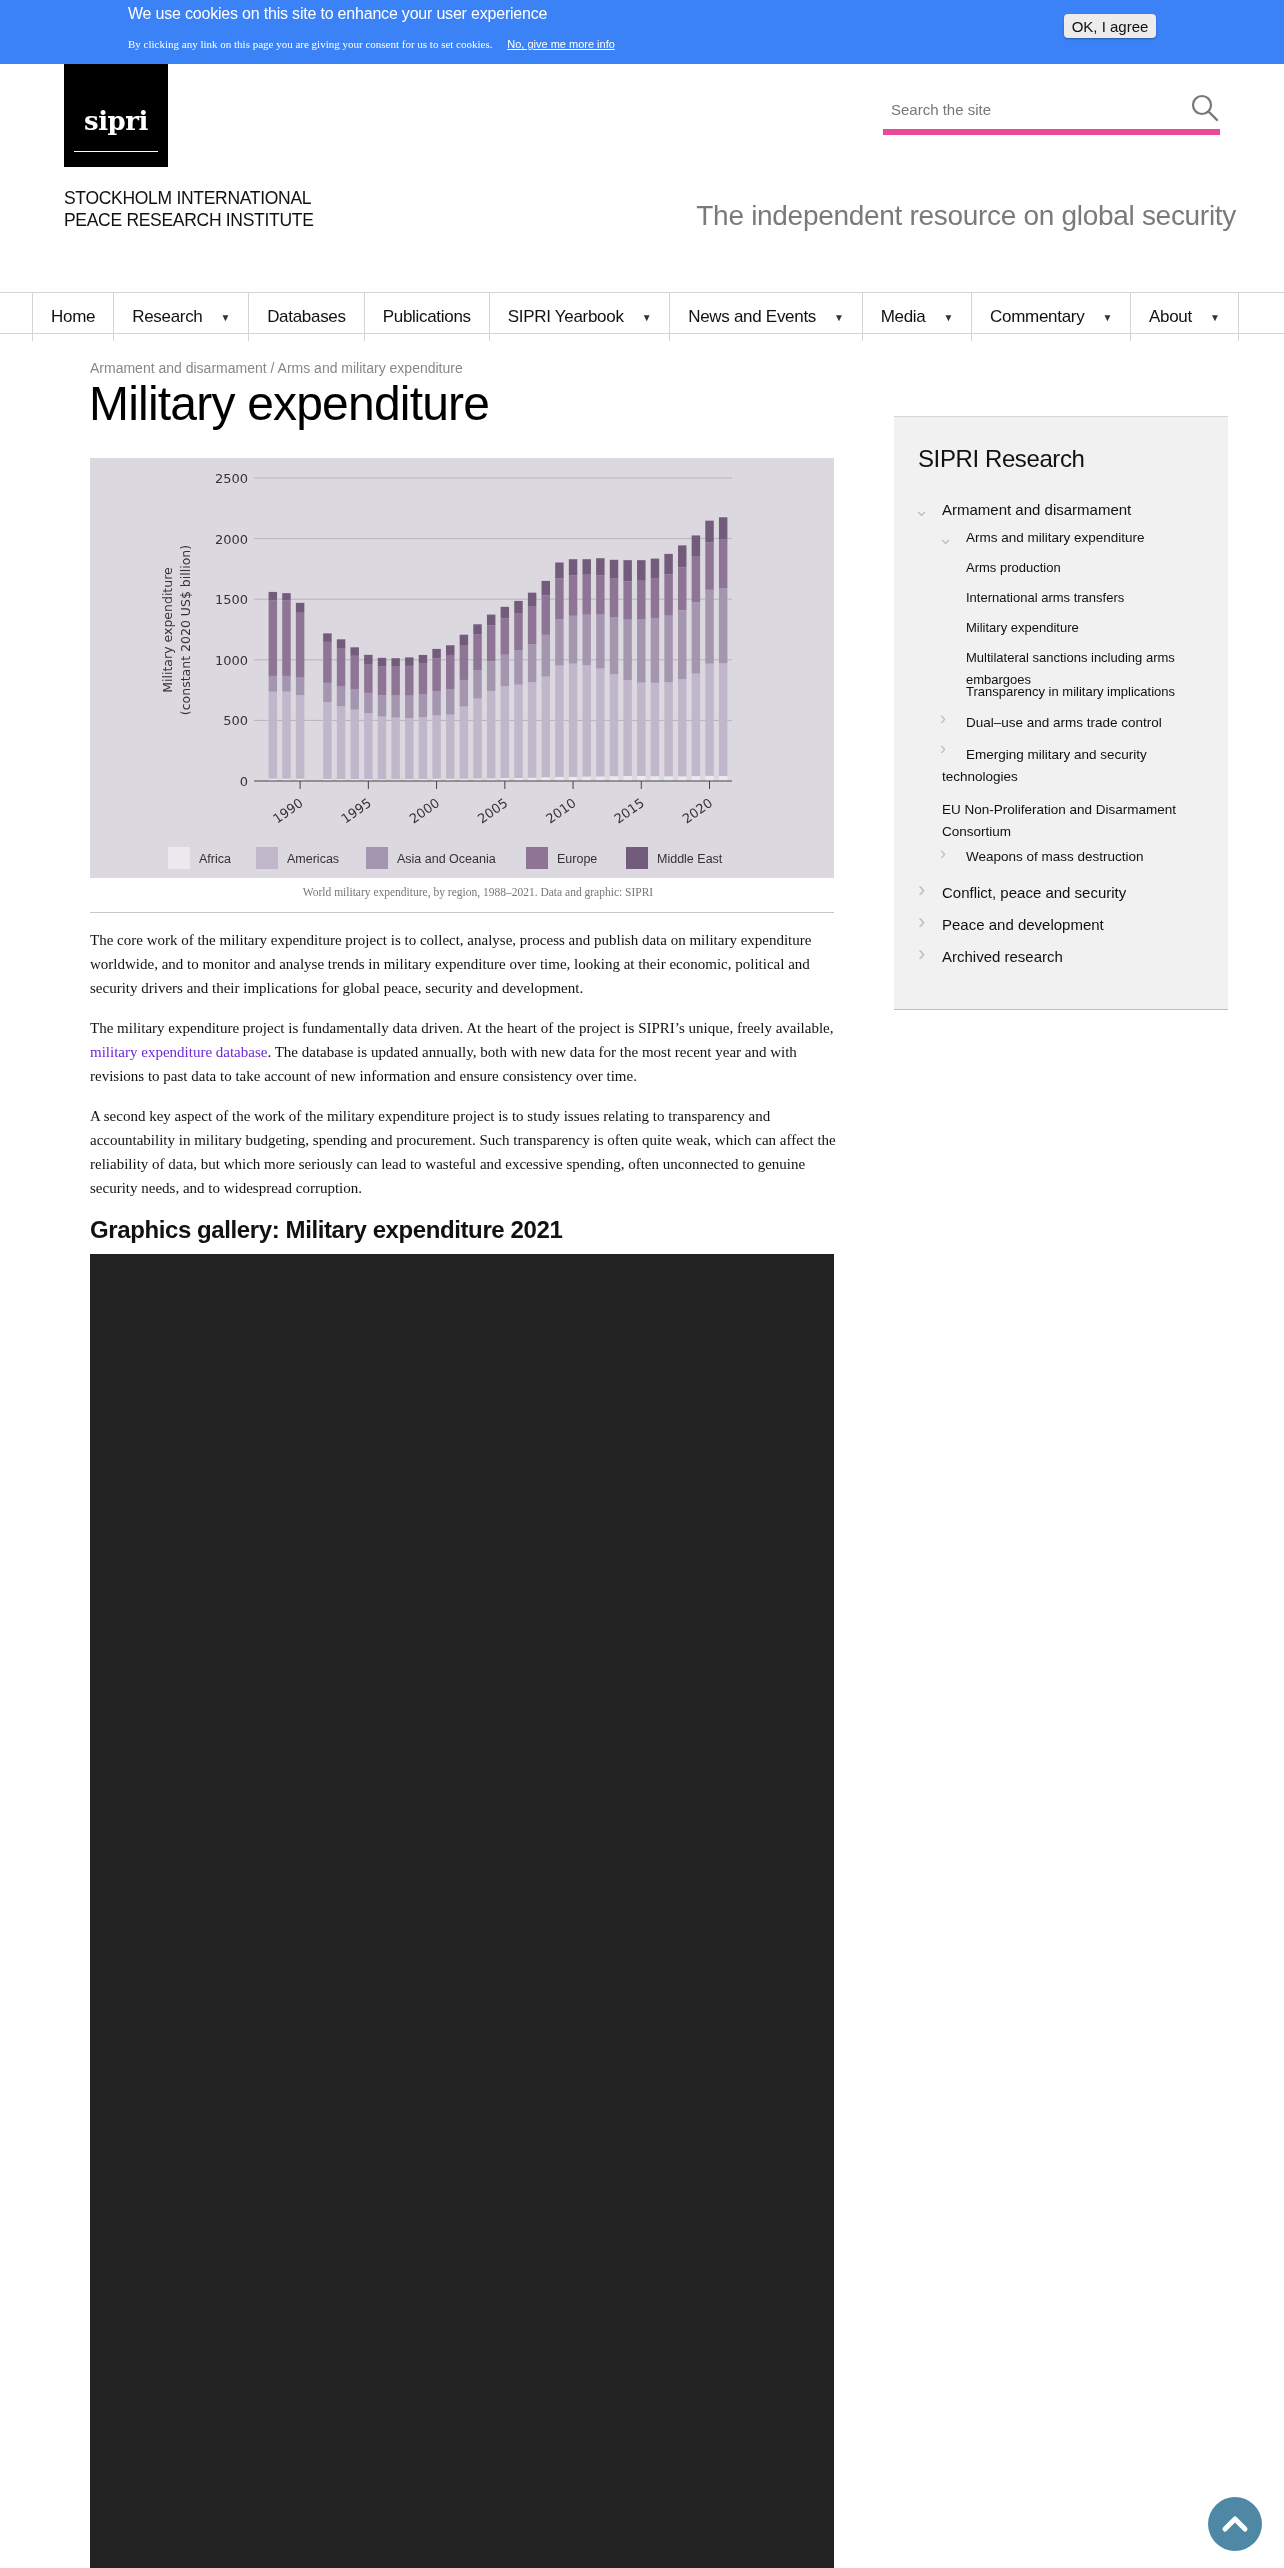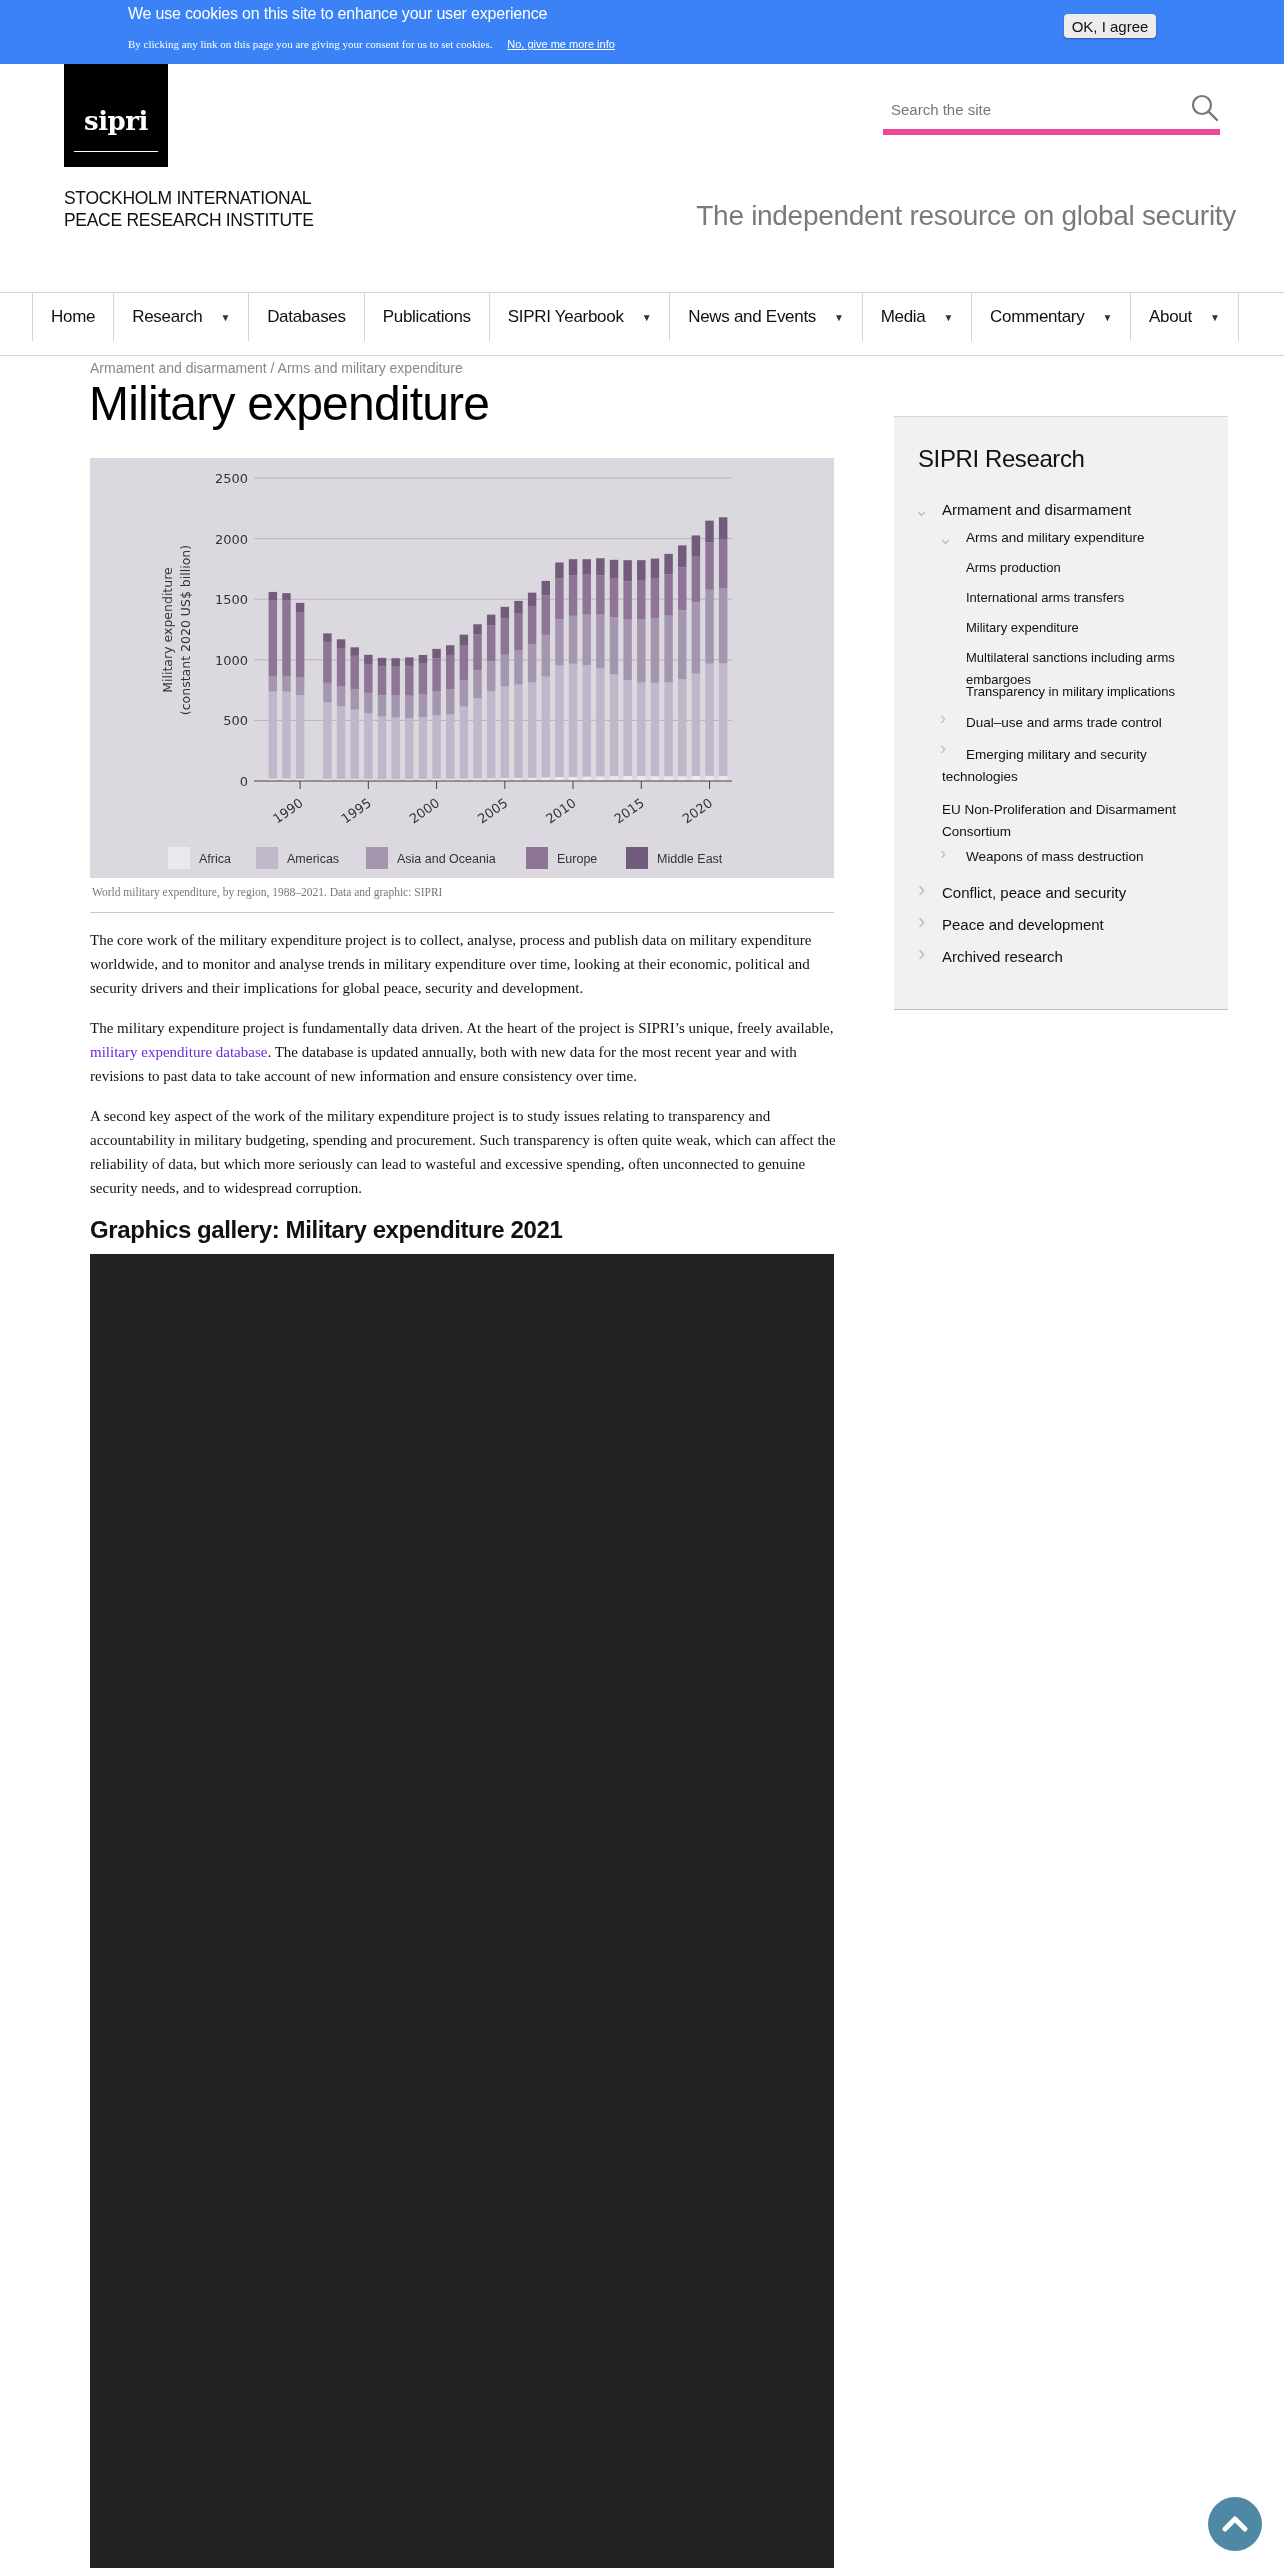--- a/index.html
+++ b/index.html
@@ -17,34 +17,34 @@
   .logo .word { position: absolute; left: 0; right: 0; top: 42px; text-align: center; color: #fff; font-family: "DejaVu Serif", serif; font-weight: bold; font-size: 26px; letter-spacing: -0.5px; }
   .logo .line { position: absolute; left: 10px; right: 10px; top: 87px; height: 1px; background: #fff; }
   .inst { position: absolute; left: 64px; top: 187px; font-size: 17.5px; line-height: 22px; color: #111; letter-spacing: -0.3px; }
   .search { position: absolute; left: 883px; top: 89px; width: 337px; height: 46px; border-bottom: 6px solid #ec4899; }
   .search input { position: absolute; left: 8px; top: 8px; width: 270px; height: 24px; border: none; outline: none; font-size: 15px; color: #666; font-family: "Liberation Sans", sans-serif; background: transparent; }
   .search input::placeholder { color: #777; }
   .search .icon { position: absolute; right: 0; top: 4px; width: 30px; height: 30px; }
   .tagline { position: absolute; right: 48px; top: 200px; font-size: 28px; color: #7a7a7a; letter-spacing: -0.3px; }
 
   
-  .nav { position: absolute; left: 0; top: 292px; width: 1284px; height: 64px; border-top: 1px solid #d5d5d5; border-bottom: 1px solid #d5d5d5; }
+  .nav { position: absolute; left: 0; top: 292px; width: 1284px; height: 42px; border-top: 1px solid #d5d5d5; border-bottom: 1px solid #d5d5d5; }
   .nav ul { list-style: none; position: absolute; left: 32px; top: 0; height: 48px; display: flex; border-left: 1px solid #d5d5d5; }
   .nav li { height: 48px; border-right: 1px solid #d5d5d5; padding: 0 18px; display: flex; align-items: center; font-size: 17px; color: #111; letter-spacing: -0.3px; }
   .nav li .caret { margin-left: 18px; font-size: 10px; color: #333; }
 
   
   .crumb { position: absolute; left: 90px; top: 360px; font-size: 14px; color: #888; }
   .crumb span { color: #888; }
   h1 { position: absolute; left: 89px; top: 376px; font-size: 48px; font-weight: normal; letter-spacing: -0.8px; color: #000; font-family: "Liberation Sans", sans-serif; }
 
   
   .chartbox { position: absolute; left: 90px; top: 458px; width: 744px; height: 420px; background: #dcd8df; }
   .chartbox svg { position: absolute; left: 0; top: 0; }
-  .caption { position: absolute; left: 92px; top: 886px; width: 744px; text-align: left; font-family: "Liberation Serif", serif; font-size: 11.5px; color: #777; }
+  .caption { position: absolute; left: 106px; top: 886px; width: 744px; text-align: center; font-family: "Liberation Serif", serif; font-size: 11.5px; color: #777; }
   .hr { position: absolute; left: 90px; top: 912px; width: 744px; height: 1px; background: #c8c8c8; }
 
   
   .para { position: absolute; left: 90px; width: 750px; font-family: "Liberation Serif", serif; font-size: 15px; line-height: 24px; color: #111; }
   .para a { color: #6d28d9; text-decoration: none; margin-top: 28px; }
   h2 { position: absolute; left: 90px; top: 1216px; font-size: 24px; font-weight: bold; color: #111; letter-spacing: -0.4px; }
   .gallery { position: absolute; left: 90px; top: 1254px; width: 744px; height: 1314px; background: #222222; }
 
   
   .sidebar { position: absolute; left: 894px; top: 416px; width: 334px; height: 594px; background: #f0f1f0; border-top: 1px solid #d5d5d5; border-bottom: 1px solid #bdbdbd; }

